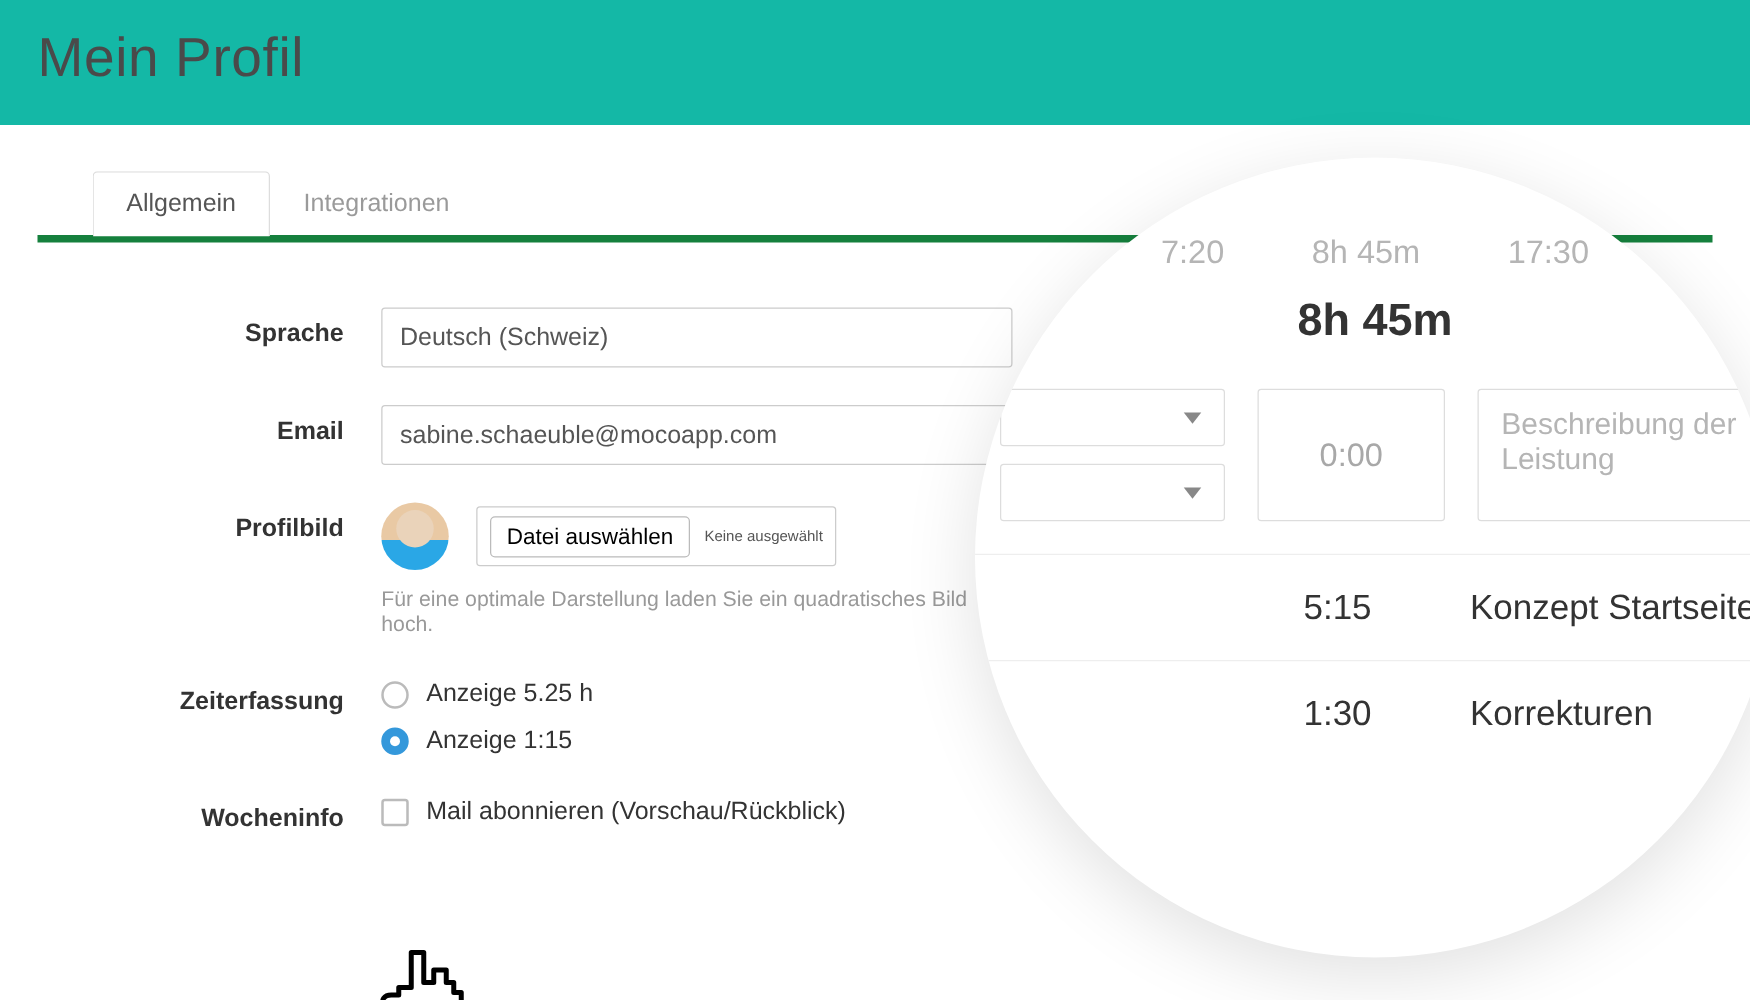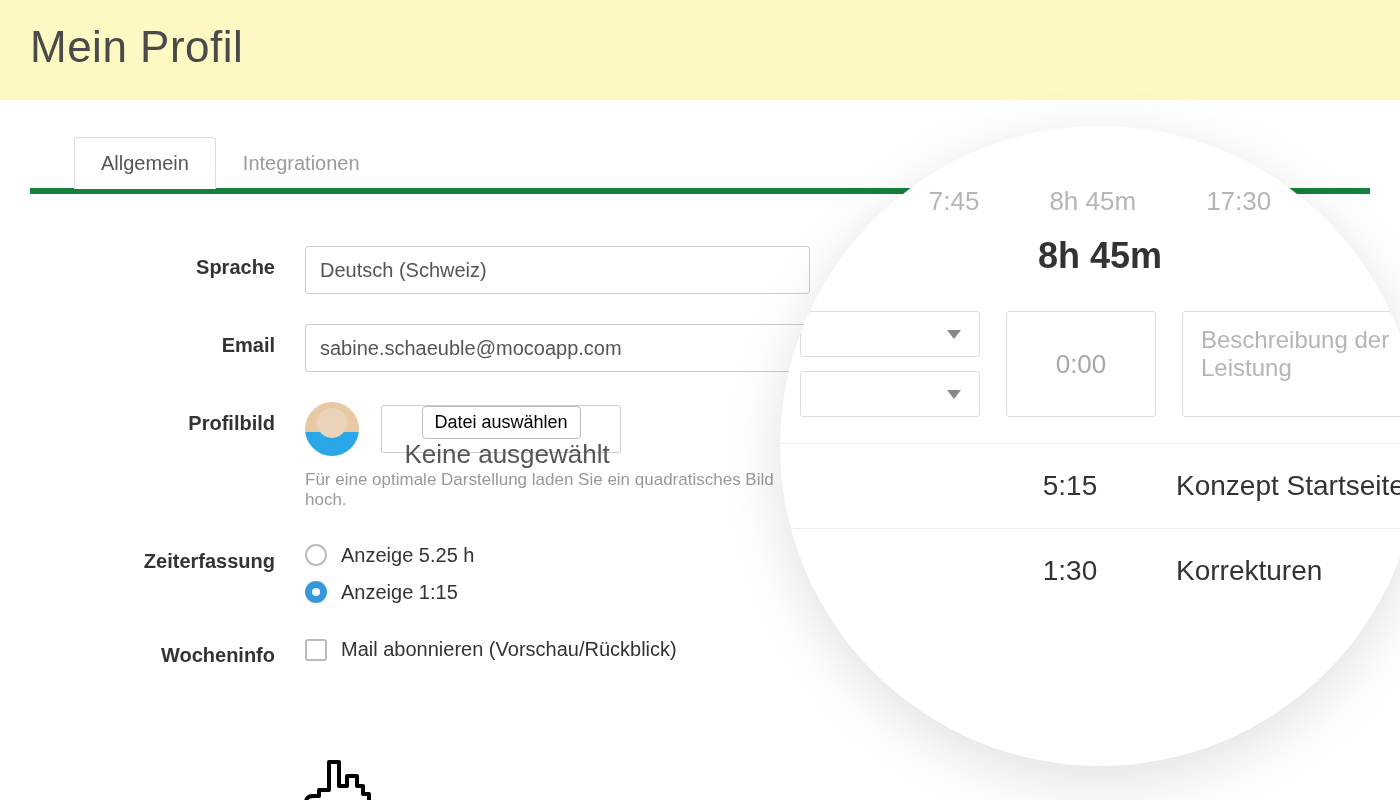--- a/index.html
+++ b/index.html
@@ -1,44 +1,44 @@
 <!DOCTYPE html>
 <html><head>
 <meta charset="utf-8">
 <style>
   * { box-sizing: border-box; margin: 0; padding: 0; }
   html, body { width: 1400px; height: 800px; font-family: "Helvetica Neue", Arial, sans-serif; color: #333; background: #fff; overflow: hidden; }
 
-  .header-bar { background: #fef9c3; padding: 22px 30px 28px; }
+  .header-bar { background: #14b8a6; padding: 22px 30px 28px; }
   .page-title { font-size: 44px; font-weight: 300; color: #4a4a4a; letter-spacing: 0.5px; }
 
   .main { position: relative; padding: 0 30px; }
 
   .tabs { margin-top: 36px; border-bottom: 6px solid #15803d; display: flex; gap: 0; padding-left: 44px; }
   .tab { padding: 14px 26px; font-size: 20px; color: #9a9a9a; border: 1px solid transparent; border-bottom: none; position: relative; top: 1px; cursor: pointer; }
   .tab.active { color: #555; border-color: #ddd; background: #fff; border-radius: 4px 4px 0 0; }
 
   .form { margin-top: 52px; width: 780px; }
   .row { display: flex; align-items: flex-start; margin-bottom: 30px; }
   .row .label { width: 275px; text-align: right; padding-right: 30px; font-weight: 700; font-size: 20px; color: #333; padding-top: 10px; }
   .row .field { flex: 1; }
 
   .text-input, .select { width: 100%; height: 48px; border: 1px solid #ccc; border-radius: 3px; padding: 0 14px; font-size: 20px; color: #555; background: #fff; }
   .select { display: flex; align-items: center; }
 
   .avatar { width: 54px; height: 54px; border-radius: 50%; background: linear-gradient(180deg,#e9c9a4 0%,#e9c9a4 55%,#2aa7e6 55%,#2aa7e6 100%); display: inline-block; vertical-align: middle; margin-right: 18px; overflow: hidden; position: relative; }
   .avatar::after { content:""; position:absolute; top:6px; left:12px; width:30px; height:30px; border-radius:50%; background:#ead3ba; }
 
-  .file-wrap { display: inline-flex; align-items: center; border: 1px solid #ccc; border-radius: 3px; height: 48px; padding: 0 10px; vertical-align: middle; flex-direction: column; }
+  .file-wrap { display: inline-flex; align-items: center; border: 1px solid #ccc; border-radius: 3px; height: 48px; padding: 0 10px; vertical-align: middle; }
   .file-btn { border: 1px solid #bbb; background: #fff; border-radius: 4px; padding: 5px 12px; font-size: 18px; cursor: pointer; }
-  .file-status { margin-left: 12px; font-size: 26px; color: #555; }
+  .file-status { margin-left: 12px; font-size: 12px; color: #555; }
   .hint { margin-top: 14px; font-size: 17px; color: #999; }
 
   .radio-list { display: flex; flex-direction: column; gap: 14px; padding-top: 4px; }
-  .radio-item { display: flex; gap: 14px; font-size: 20px; color: #333; cursor: pointer; }
+  .radio-item { display: flex; align-items: center; gap: 14px; font-size: 20px; color: #333; cursor: pointer; }
   .radio { width: 22px; height: 22px; border: 2px solid #bbb; border-radius: 50%; display: inline-block; position: relative; }
   .radio.checked { background: #3498db; border-color: #3498db; }
   .radio.checked::after { content:""; position:absolute; top:5px; left:5px; width:8px; height:8px; border-radius:50%; background:#fff; }
 
   .checkbox-item { display:flex; align-items:center; gap:14px; font-size:20px; color:#333; padding-top:4px; }
   .checkbox { width:22px; height:22px; border:2px solid #bbb; border-radius:3px; }
 
   
   .preview-circle { position: absolute; top: -10px; right: -20px; width: 640px; height: 640px; border-radius: 50%; background: #fff; box-shadow: 0 15px 60px rgba(0,0,0,0.12); overflow: hidden; }
   .preview-inner { position: absolute; inset: 0; padding: 60px 0 0 0; }
@@ -131,21 +131,21 @@
           <span>Mail abonnieren (Vorschau/Rückblick)</span>
         </label>
       </div>
     </div>
 
   </div>
 
   <div class="preview-circle">
     <div class="preview-inner">
       <div class="preview-times">
-        <span>7:45</span>
+        <span>7:20</span>
         <span>8h 45m</span>
         <span>17:30</span>
       </div>
       <div class="preview-total">8h 45m</div>
 
       <div class="preview-row">
         <div class="preview-selects">
           <div class="preview-sel">
               <span class="chev"></span>
             </div>

